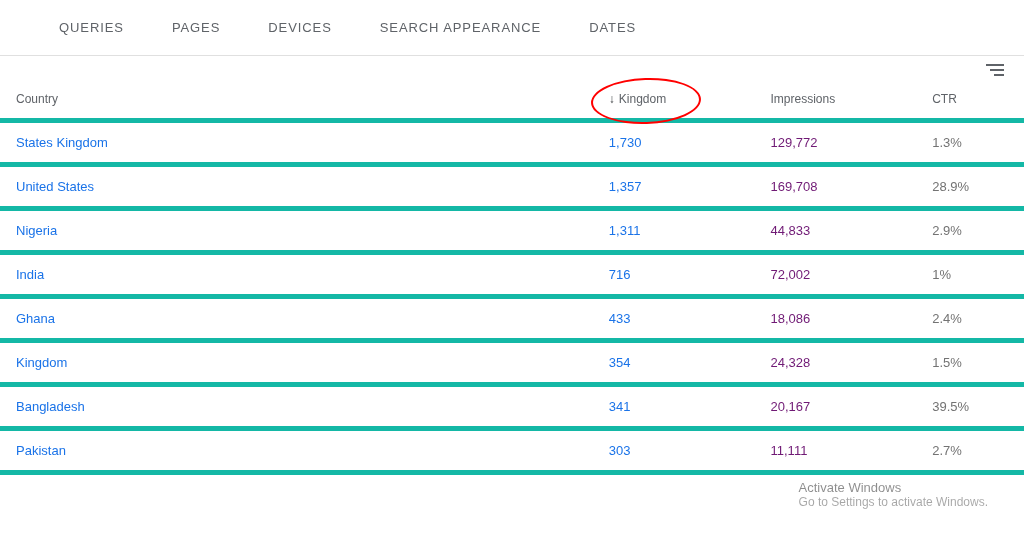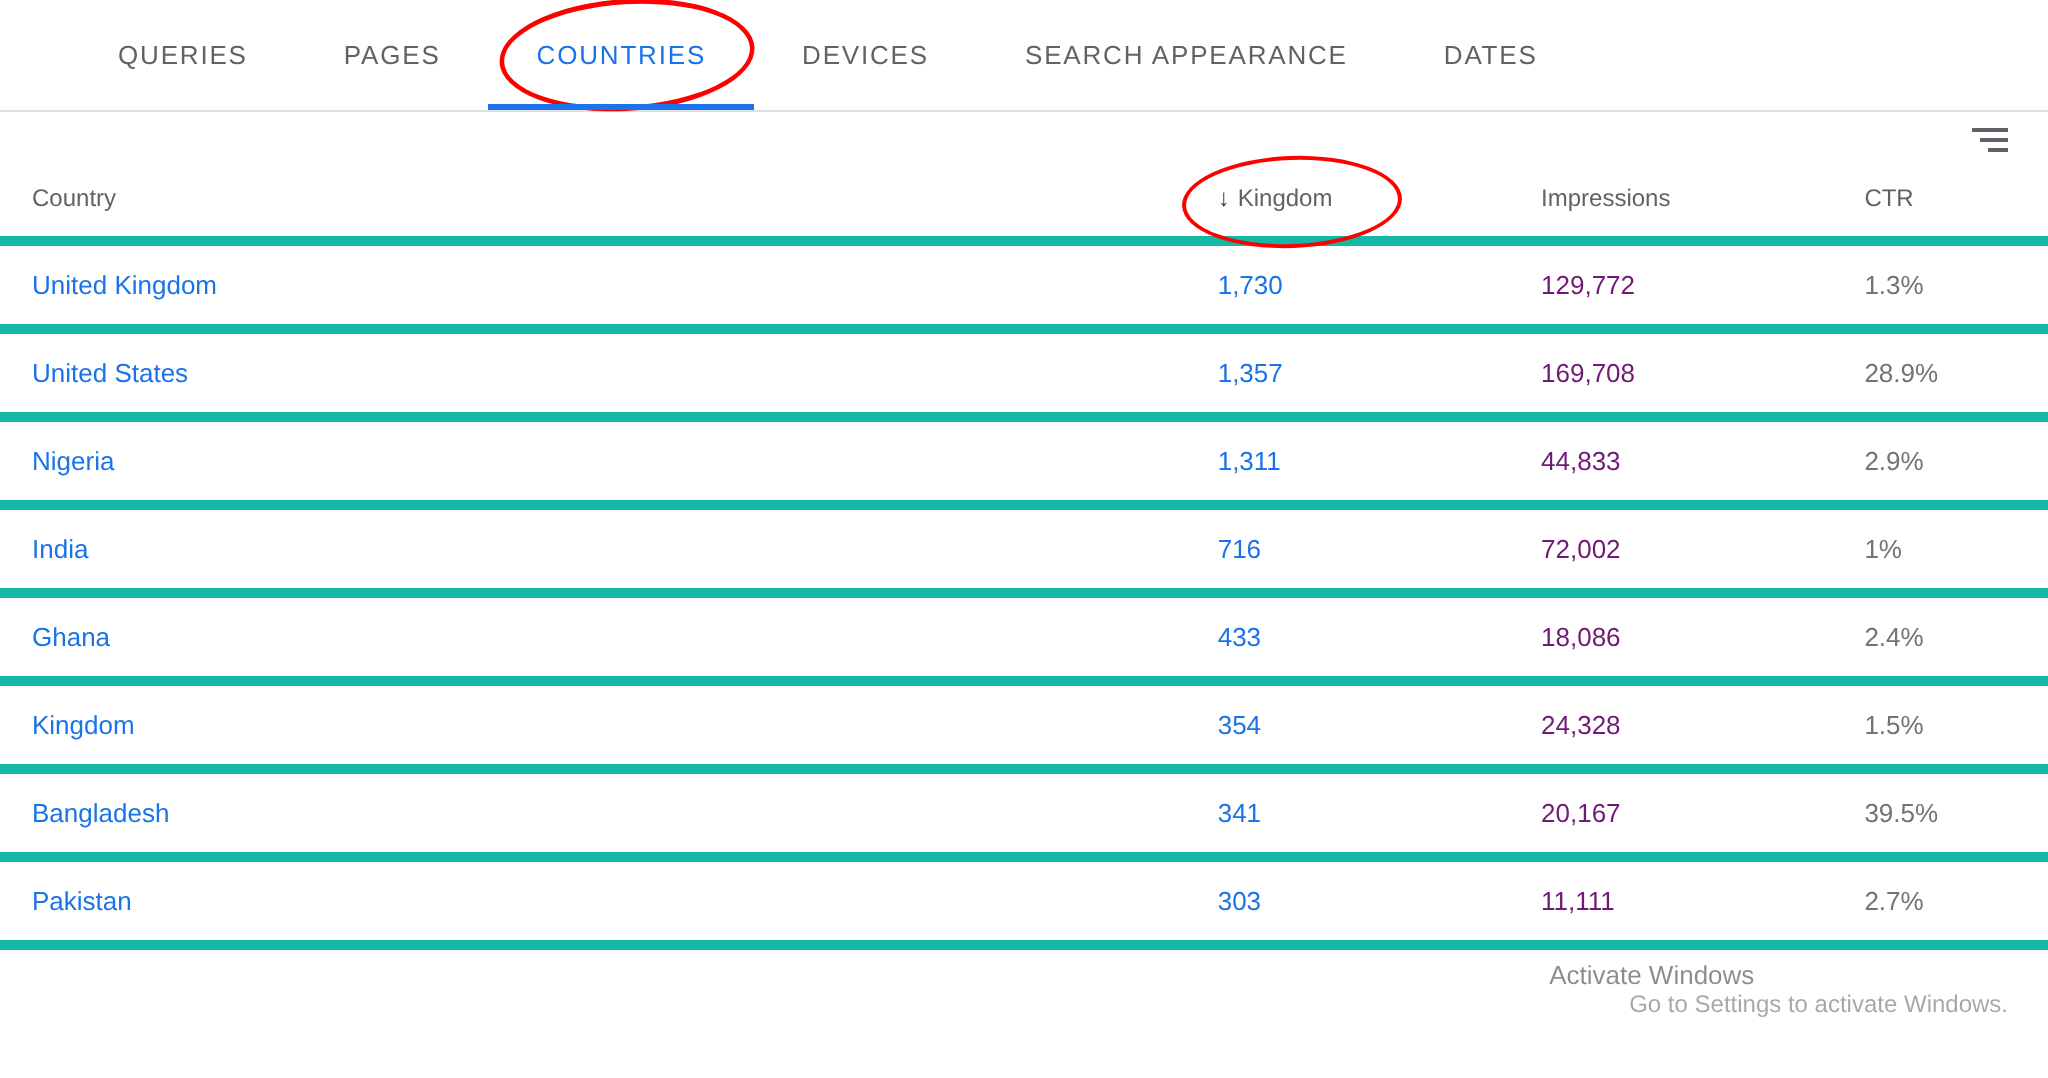--- a/index.html
+++ b/index.html
@@ -116,33 +116,32 @@
       border-radius: 50%;
       pointer-events: none;
       transform: rotate(-2deg);
     }
     .sort-arrow { font-size: 12px; color: #3c4043; }
 
     
     .activate-windows {
       position: fixed;
       bottom: 30px;
-      right: 20px;
+      right: 36px;
       text-align: left;
       pointer-events: none;
     }
     .activate-windows .aw-title {
       font-size: 13px;
       color: rgba(0,0,0,0.45);
       font-weight: 500;
     }
     .activate-windows .aw-subtitle {
       font-size: 12px;
       color: rgba(0,0,0,0.35);
-      margin-left: 40px;
     }
 
     
     .filter-lines {
       display: flex;
       flex-direction: column;
       gap: 3px;
       cursor: pointer;
     }
     .filter-lines span {
@@ -157,24 +156,20 @@
 </head>
 <body>
 
 <nav class="nav-tabs">
   <div class="nav-tab">
     <span>QUERIES</span>
   </div>
   <div class="nav-tab">
     <span>PAGES</span>
   </div>
-  <div class="nav-tab active">
-    <span>COUNTRIES</span>
-    <div class="circle-annotation"></div>
-  </div>
   <div class="nav-tab">
     <span>DEVICES</span>
   </div>
   <div class="nav-tab">
     <span>SEARCH APPEARANCE</span>
   </div>
   <div class="nav-tab">
     <span>DATES</span>
   </div>
 </nav>
@@ -203,21 +198,21 @@
       <th class="col-impressions">
         <span>Impressions</span>
       </th>
       <th class="col-ctr">
         <span>CTR</span>
       </th>
     </tr>
   </thead>
   <tbody id="table-body">
   <tr>
-        <td class="col-country td-country">United Kingdom</td>
+        <td class="col-country td-country">States Kingdom</td>
         <td class="col-clicks td-clicks">1,730</td>
         <td class="col-impressions td-impressions">129,772</td>
         <td class="col-ctr td-ctr">1.3%</td>
       </tr>
       <tr>
         <td class="col-country td-country">United States</td>
         <td class="col-clicks td-clicks">1,357</td>
         <td class="col-impressions td-impressions">169,708</td>
         <td class="col-ctr td-ctr">28.9%</td>
       </tr>

